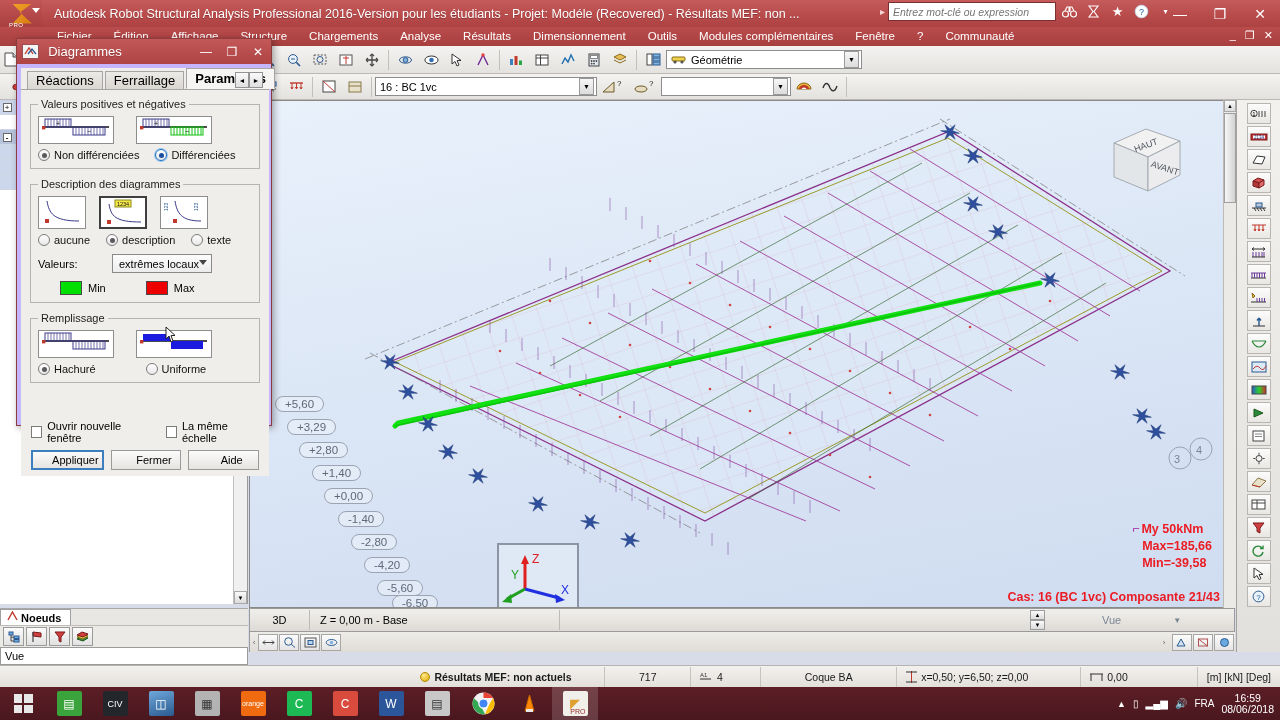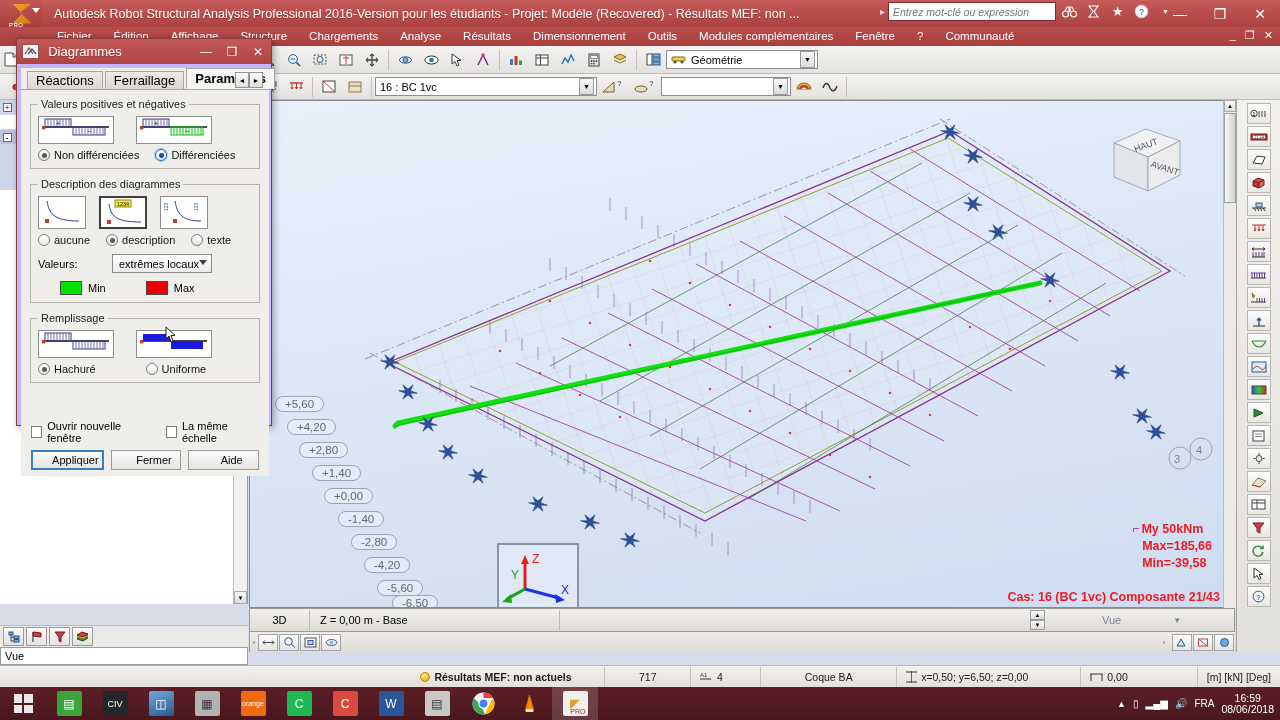--- a/index.html
+++ b/index.html
@@ -438,21 +438,21 @@
       </div>
     <div class="tsep"></div>
     <div class="tbtn">
         <svg width="15" height="13" viewBox="0 0 15 13">
           <rect x="1" y="1" width="5" height="11" fill="#fff" stroke="#444"></rect>
           <rect x="7" y="1" width="7" height="3" fill="#7fb2e0" stroke="#2a5a8f"></rect>
           <rect x="7" y="5" width="7" height="3" fill="#7fb2e0" stroke="#2a5a8f"></rect>
           <rect x="7" y="9" width="7" height="3" fill="#7fb2e0" stroke="#2a5a8f"></rect>
         </svg>
       </div>
-    <div class="tcombo" style="width:152px;">
+    <div class="tcombo" style="width:196px;">
       <span style="margin-right:5px;">
         <svg width="15" height="10" viewBox="0 0 15 10">
             <rect x="1" y="3" width="13" height="4" rx="1" fill="#f0d24a" stroke="#8a6a18"></rect>
             <circle cx="4" cy="8" r="1.6" fill="#555"></circle>
             <circle cx="11" cy="8" r="1.6" fill="#555"></circle>
           </svg>
       </span>
       <span class="cv">Géométrie</span>
       <span class="carr">▼</span>
     </div>
@@ -598,20 +598,30 @@
       </div>
     </div>
 
     <div class="vscroll">
       <div class="arr" style="top:0">▲</div>
       <div class="thumb" style="top:13px"></div>
       <div class="arr bot">▼</div>
     </div>
   </div>
 
+  <div class="tabsbar">
+    <div class="tab">
+      <span>
+        <svg width="11" height="11" viewBox="0 0 11 11">
+            <path d="M1 9 L5.5 1 L10 9" fill="none" stroke="#c0392b" stroke-width="1.4"></path>
+          </svg>
+      </span>
+      <span>Noeuds</span>
+    </div>
+  </div>
 
   <div class="bottombtns">
     <div class="b">
         <svg width="12" height="12" viewBox="0 0 12 12">
           <rect x="1" y="1" width="4" height="3" fill="#6fa8dc" stroke="#2a5a8f"></rect>
           <rect x="6" y="5" width="5" height="2.5" fill="#6fa8dc" stroke="#2a5a8f"></rect>
           <rect x="6" y="8.5" width="5" height="2.5" fill="#6fa8dc" stroke="#2a5a8f"></rect>
           <path d="M3 4 v6 h3 M3 6.2 h3" fill="none" stroke="#444"></path>
         </svg>
       </div>
@@ -783,21 +793,21 @@
           <polygon points="18,28 50,14 84,26 52,42" fill="#f2f2f2" stroke="#9aa0a8" stroke-width="0.9"></polygon>
           <polygon points="18,28 52,42 52,76 18,62" fill="#e4e6e9" stroke="#9aa0a8" stroke-width="0.9"></polygon>
           <polygon points="52,42 84,26 84,60 52,76" fill="#ededee" stroke="#9aa0a8" stroke-width="0.9"></polygon>
           <text x="51" y="33" font-size="9" font-family="Liberation Sans" fill="#4a5058" transform="rotate(-20 51 33)" text-anchor="middle">HAUT</text>
           <text x="68" y="56" font-size="9" font-family="Liberation Sans" fill="#4a5058" transform="rotate(18 68 56)" text-anchor="middle">AVANT</text>
         </g>
       </svg>
     </div>
 
     <div class="zlabel" style="left:25px;  top:295px;">+5,60</div>
-    <div class="zlabel" style="left:37px;  top:318px;">+4,20</div>
+    <div class="zlabel" style="left:37px;  top:318px;">+3,29</div>
     <div class="zlabel" style="left:49px;  top:341px;">+2,80</div>
     <div class="zlabel" style="left:62px;  top:364px;">+1,40</div>
     <div class="zlabel" style="left:74px;  top:387px;">+0,00</div>
     <div class="zlabel" style="left:88px;  top:410px;">-1,40</div>
     <div class="zlabel" style="left:101px; top:433px;">-2,80</div>
     <div class="zlabel" style="left:114px; top:456px;">-4,20</div>
     <div class="zlabel" style="left:127px; top:479px;">-5,60</div>
     <div class="zlabel" style="left:142px; top:494px;">-6,50</div>
 
     <div style="position:absolute;left:924px;top:352px;color:#7b8694;font-size:11px;">3</div>

